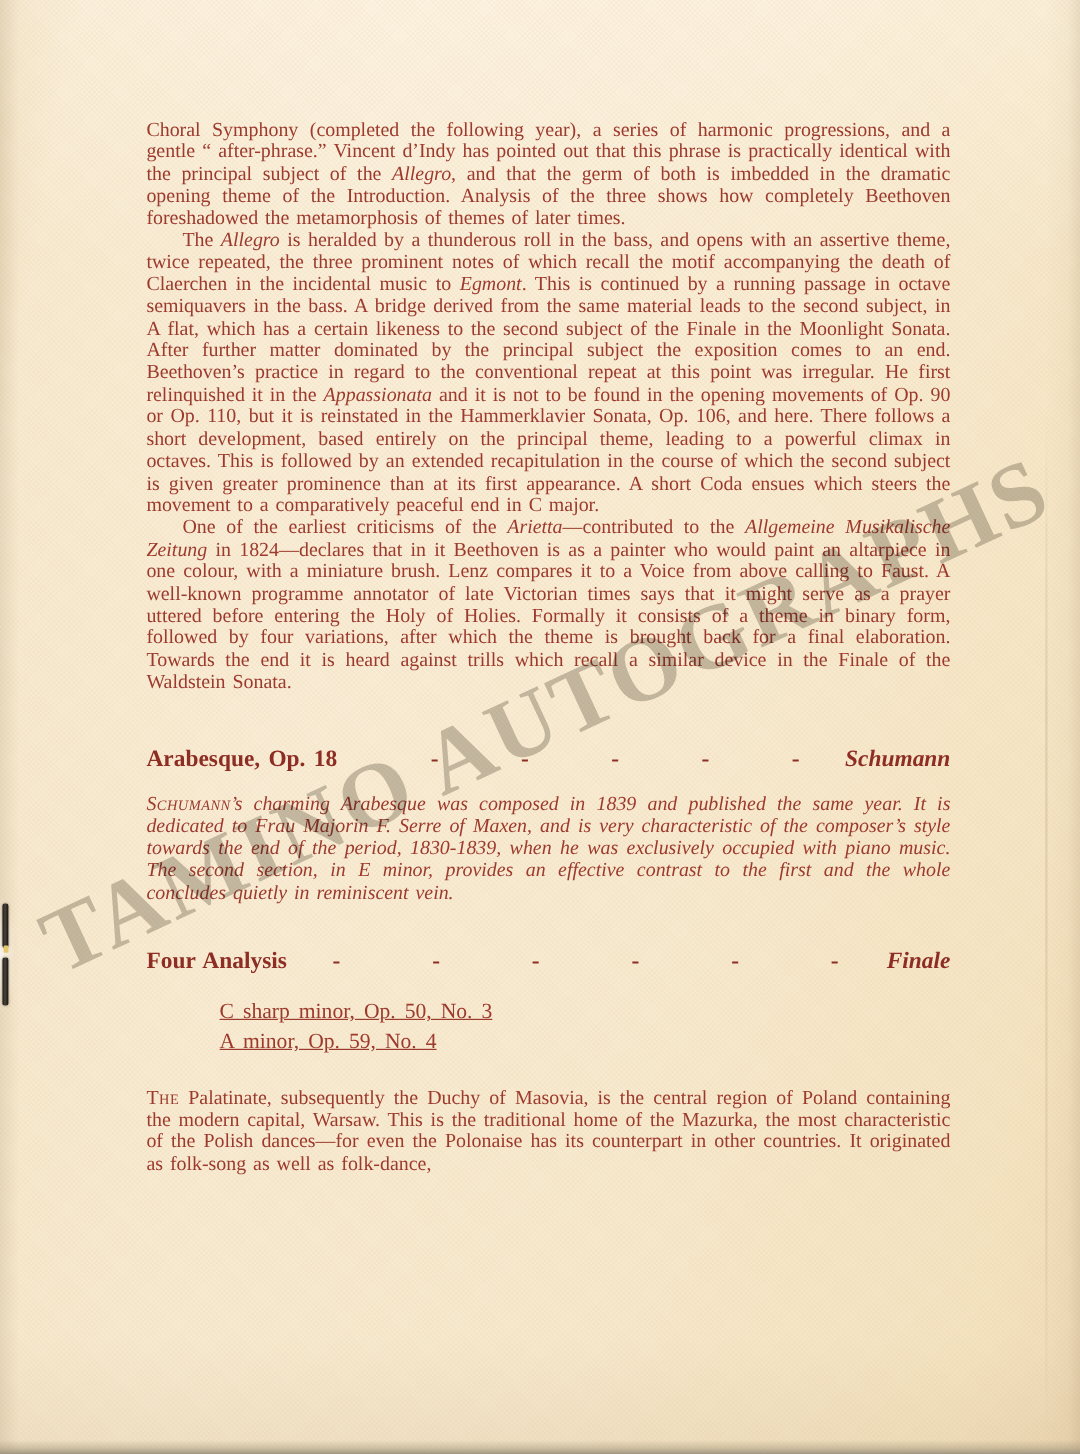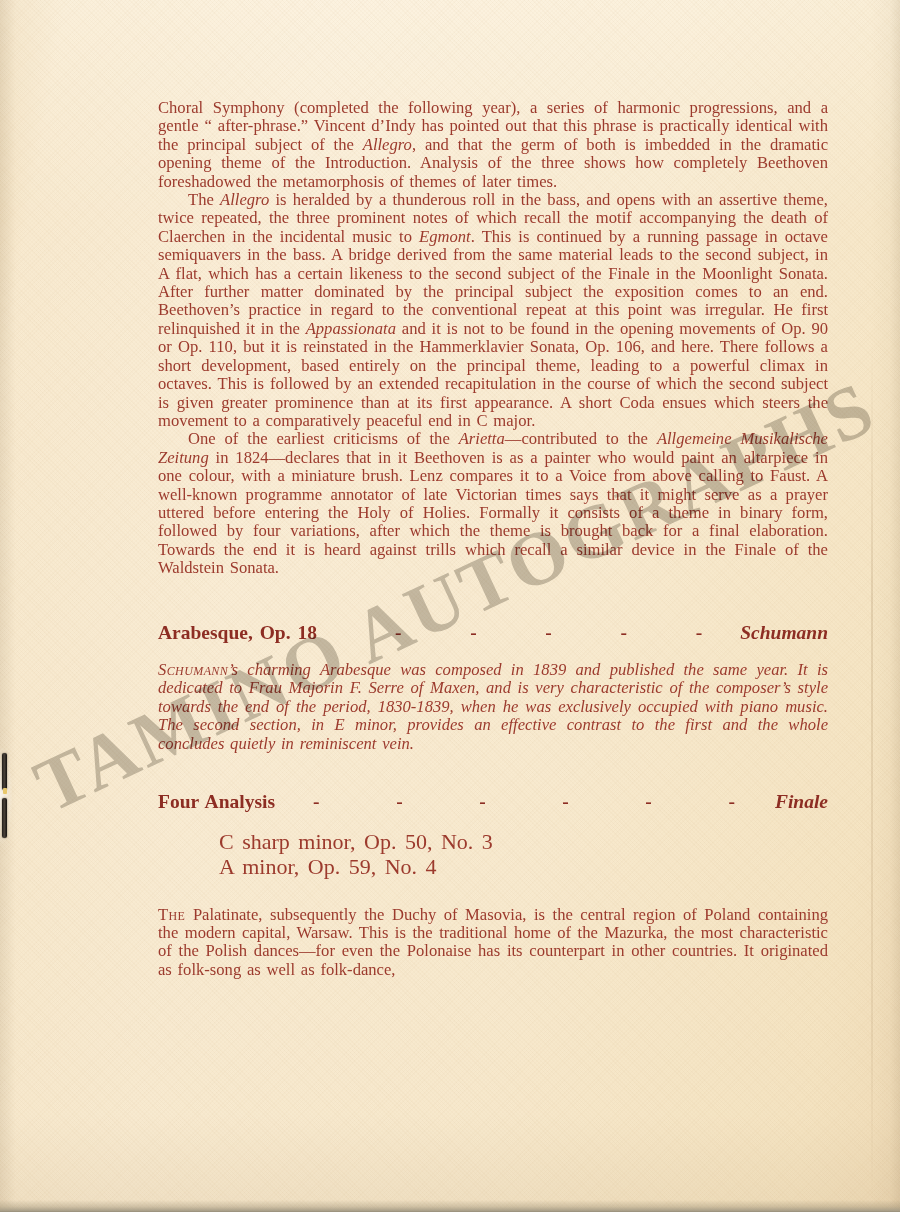--- a/index.html
+++ b/index.html
@@ -74,21 +74,20 @@
   }
   
   .content{
     position:absolute; left:122px; top:99px; width:670px;
     color:#9c3a2d;
     font-size:16.6px;
     line-height:18.4px;
     text-align:justify;
     word-spacing:1.6px;
     z-index:3;
-    margin-left:36px;
   }
   p.body-para{ text-align:justify; }
   p.indent{ text-indent:30px; }
   .seg-i{ font-style:italic; }
   .seg-sc{ font-variant:small-caps; letter-spacing:.4px; }
   .piece-heading{
     display:flex; align-items:baseline;
     font-size:19.5px; font-weight:700;
     color:#8d2d23;
     margin-top:46px; margin-bottom:19px;
@@ -101,23 +100,24 @@
     font-weight:700;
   }
   .piece-heading.mazurkas .dash-zone{ padding:0 40px 0 38px; }
   .composer{
     font-style:italic; font-weight:700; white-space:nowrap;
     font-size:19.5px;
   }
   .mazurka-list{
     list-style:none;
     margin:4px 0 0 61px;
-    font-size:22px;
+    font-size:18px;
     line-height:24.6px;
     word-spacing:3px;
+    text-decoration:underline;
   }
   .para-after-heading{ margin-top:0;font-style:italic; }
   .para-mazurka-note{ margin-top:26px; }
   .heading2{ margin-top:40px; }
 </style>
 </head>
 <body>
 
 <div class="page">
   <div class="texture"></div>

